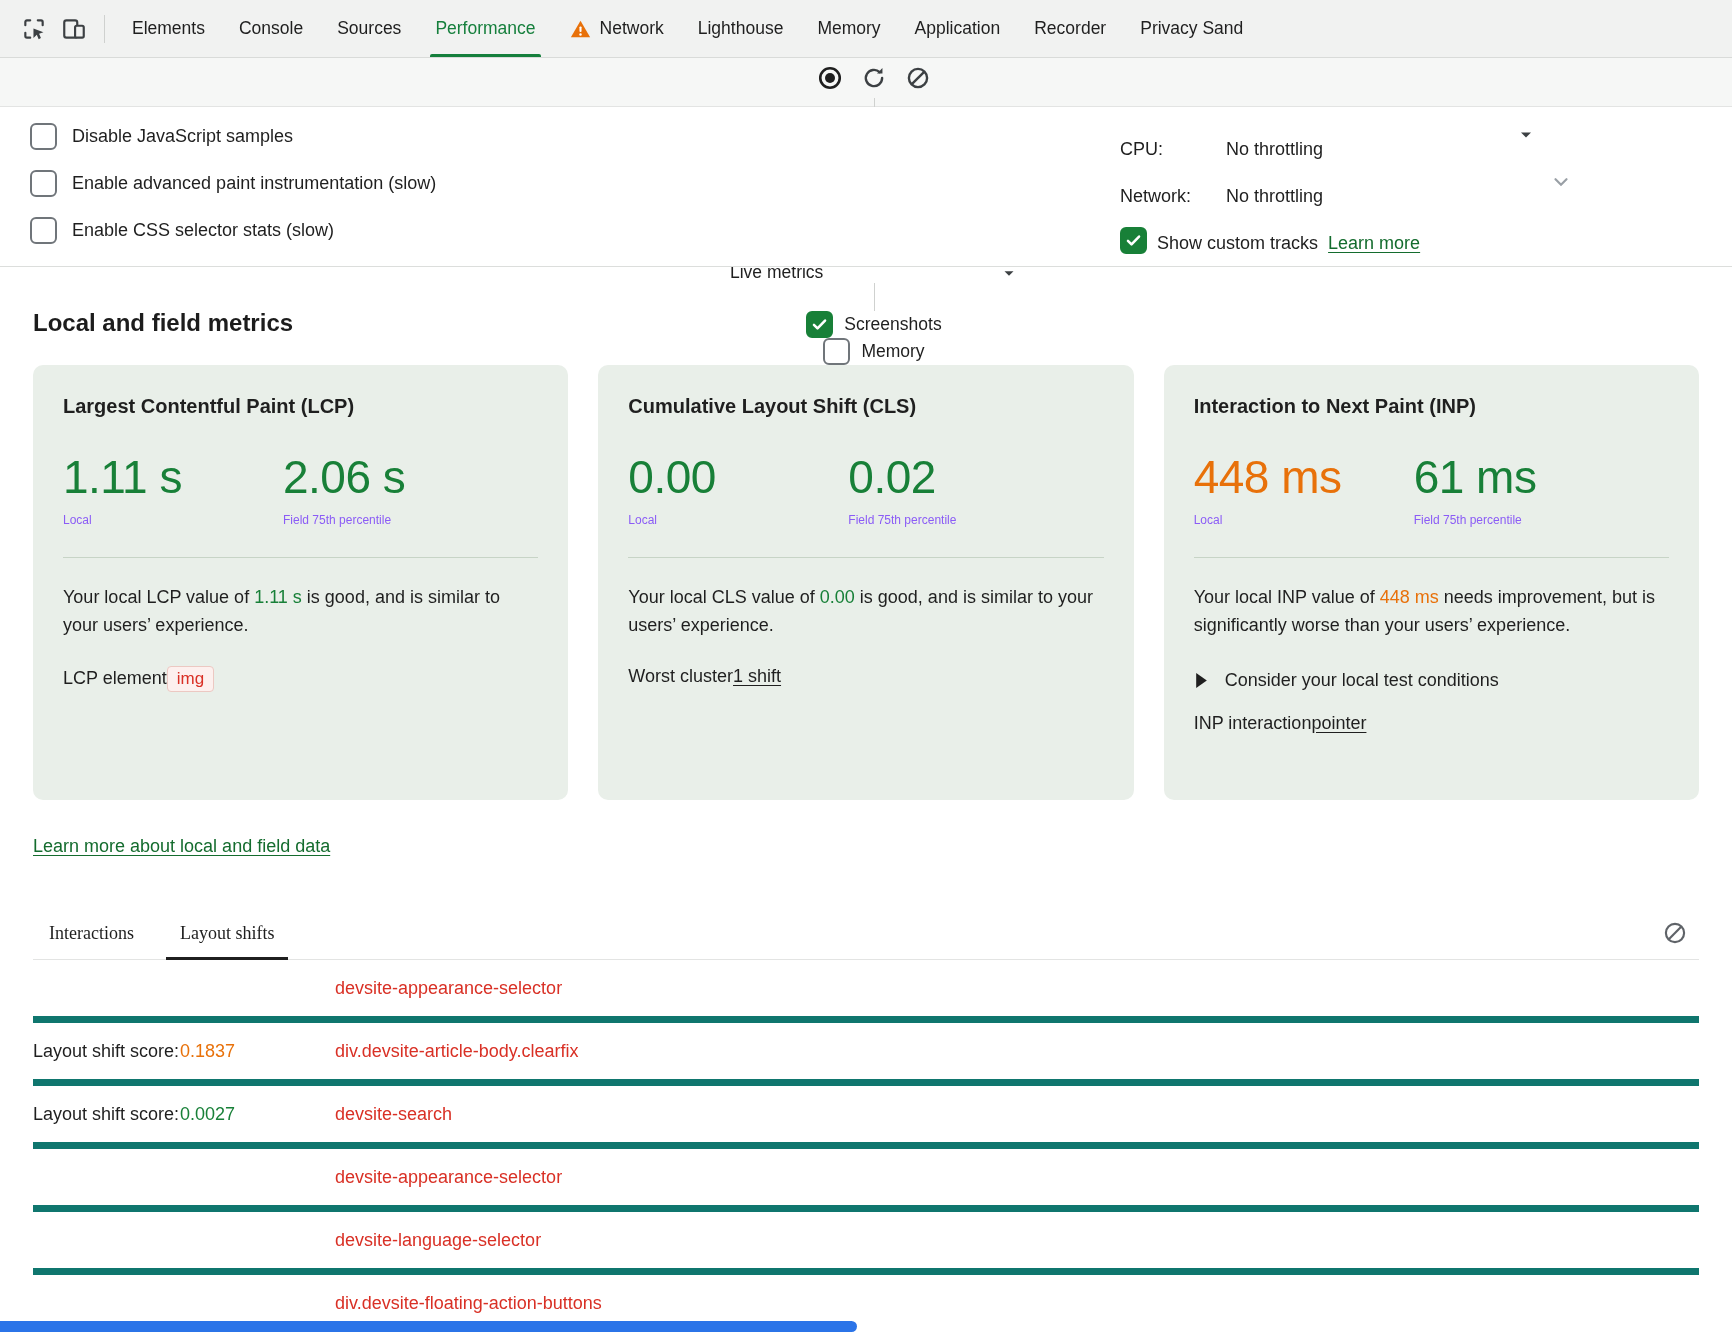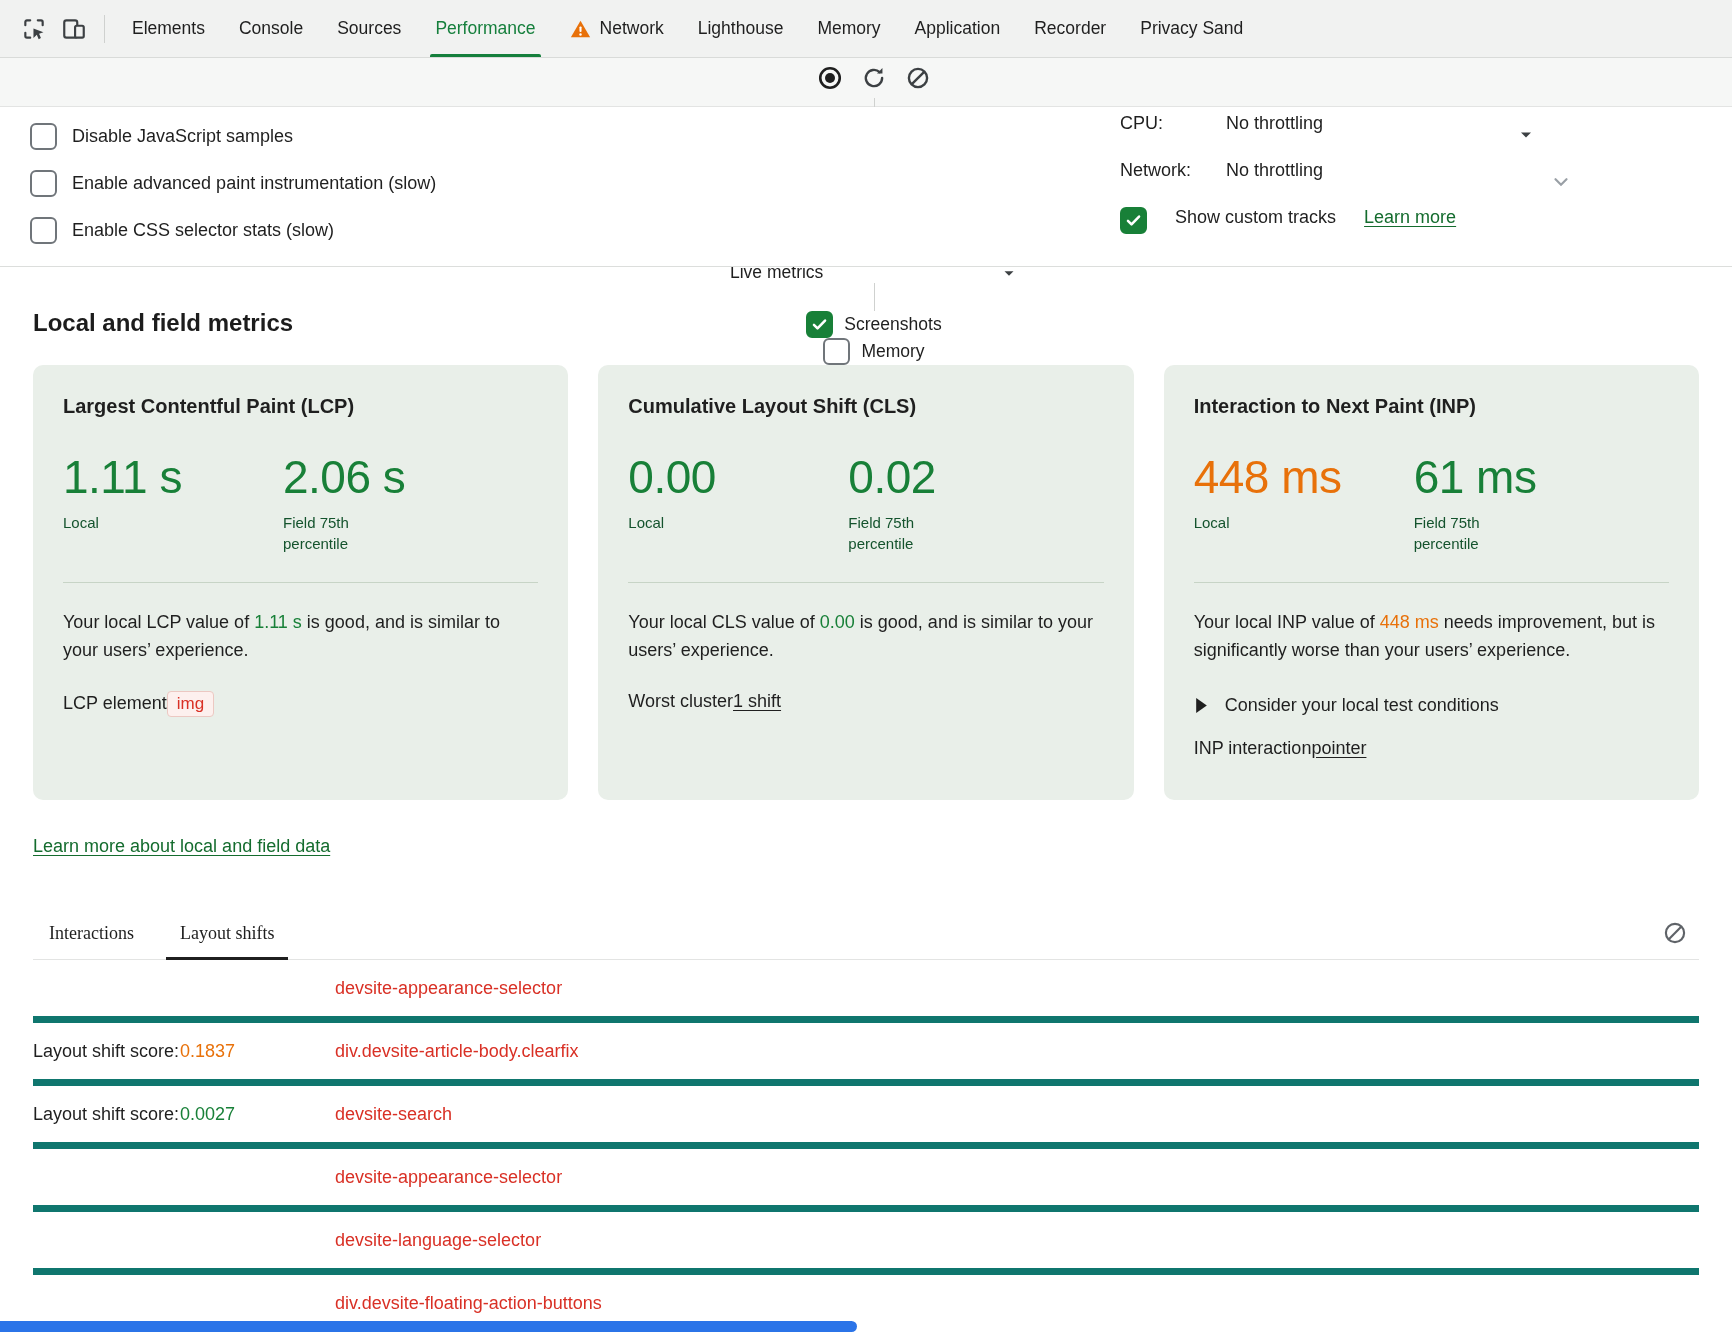--- a/index.html
+++ b/index.html
@@ -21,35 +21,35 @@
   .dropdown{display:flex;align-items:center;justify-content:space-between;width:288px;height:36px;padding:0 10px;font-size:17.5px;border-radius:5px;cursor:pointer;}
   .cb{width:27px;height:27px;border:2px solid #70757a;border-radius:6px;background:#fff;display:inline-flex;align-items:center;justify-content:center;flex:none;cursor:pointer;box-sizing:border-box;}
   .cb svg{display:none;}
   .cb.checked{background:#188038;border-color:#188038;}
   .cb.checked svg{display:block;}
   .cb-row{display:flex;align-items:center;gap:11px;font-size:17.5px;cursor:pointer;}
   
   .settings{position:relative;background:#fff;border-bottom:1px solid #dcdedc;padding:6px 0 12px;}
   .settings-left .cb-row{height:47px;padding-left:30px;font-size:18px;gap:15px;}
   .settings-right{position:absolute;top:6px;left:1120px;right:0;}
-  .sr-row{display:flex;align-items:flex-start;height:47px;font-size:18px;position:relative;}
+  .sr-row{display:flex;align-items:flex-end;height:47px;font-size:18px;position:relative;}
   .sr-label{width:106px;flex:none;}
   .caret{position:absolute;top:50%;transform:translateY(-50%);}
   
   .main{padding:0 33px;}
   .h1{font-size:24px;font-weight:700;margin-top:42px;color:#1c1c1c;}
   .cards{display:flex;gap:30px;margin-top:28px;}
   .card{flex:1;background:#e9efe9;border-radius:10px;padding:30px 30px 28px;min-height:435px;box-sizing:border-box;}
   .card-title{font-size:20px;font-weight:700;}
   .vals{display:flex;margin-top:32px;}
   .val-col{width:220px;flex:none;}
   .val{font-size:46px;letter-spacing:-0.5px;}
   .v-good{color:#188038;}
   .v-poor{color:#e8710a;}
-  .val-label{font-size:15px;margin-top:8px;max-width:135px;line-height:1.4;color:#14532d;}
+  .val-label{font-size:12px;margin-top:8px;max-width:135px;line-height:1.4;color:#8b5cf6;}
   .card-sep{border:none;border-top:1px solid #c7d4c6;margin:28px 0 0;}
   .desc{margin-top:26px;font-size:18px;line-height:1.55;}
   .hl-good{color:#188038;}
   .hl-poor{color:#e8710a;}
   .extra{margin-top:26px;display:flex;align-items:center;font-size:18px;}
   .extra-label{font-weight:500;}
   .chip{font-size:17px;color:#d93025;background:#fdf0ee;border:1px solid #ecc8c2;border-radius:4px;padding:2px 9px;cursor:pointer;}
   a.lnk{color:#146c2e;text-decoration:underline;text-underline-offset:3px;cursor:pointer;}
   .disclosure{margin-top:30px;display:flex;align-items:center;gap:16px;font-size:18px;font-weight:500;cursor:pointer;}
   .learn-more-block{display:inline-block;margin-top:36px;font-size:18px;}
@@ -234,21 +234,21 @@
             <path d="M6 9.5l6 6 6-6z" fill="#3c4043"></path>
           </svg></span>
     </div>
     <div class="sr-row">
       <span class="sr-label">Network:</span>
       <span>No throttling</span>
       <span class="caret" style="right:160px;"><svg width="22" height="22" viewBox="0 0 24 24" fill="none" stroke="#9aa0a6" stroke-width="2.4" stroke-linecap="round">
             <path d="M6 9.5l6 6 6-6"></path>
           </svg></span>
     </div>
-    <div class="sr-row" style="gap:28px;">
+    <div class="sr-row" style="gap:10px;">
       <span class="cb checked">
           <svg width="19" height="19" viewBox="0 0 24 24">
             <path d="M5 12.5l4.5 4.5L19 7" fill="none" stroke="#fff" stroke-width="3.2" stroke-linecap="round" stroke-linejoin="round"></path>
           </svg>
         </span>
       <span>Show custom tracks</span>
       <a class="lnk">Learn more</a>
     </div>
   </div>
 </div>

